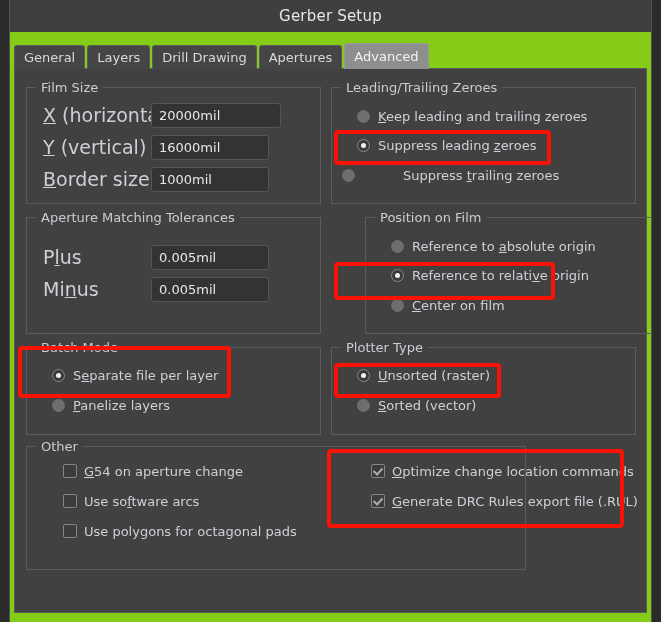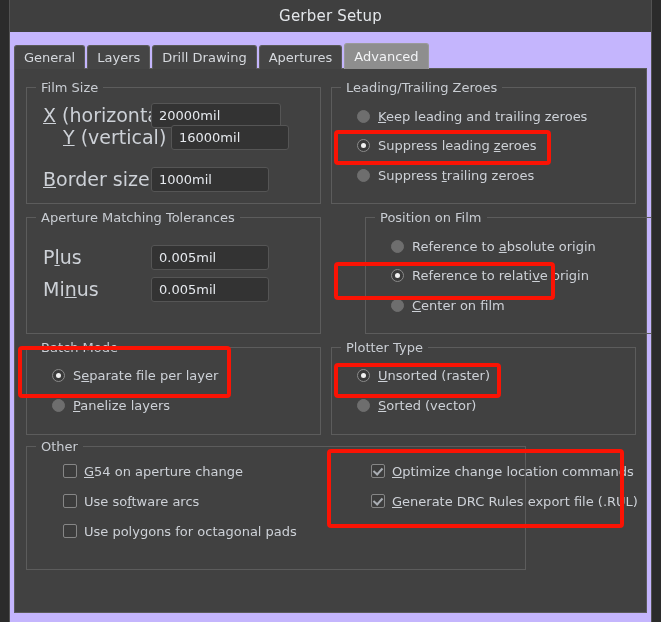--- a/index.html
+++ b/index.html
@@ -14,21 +14,21 @@
     font-family: "DejaVu Sans", "Liberation Sans", sans-serif;
     color: #cfd3da;
     position: relative;
   }
 
   
   #dialog {
     position: absolute;
     left: 0; top: 0;
     width: 661px; height: 622px;
-    background: #c4b5fd;
+    background: #84cc16;
     box-sizing: border-box;
   }
   #titlebar {
     height: 32px;
     background: #3f3f3f;
     display: flex;
     align-items: center;
     justify-content: center;
   }
   #title-text {
@@ -227,21 +227,21 @@
   <div id="tabpage">
 
     <div class="group" style="left:11px; top:18px; width:295px; height:117px;">
       <span class="group-title">Film Size</span>
 
       <div class="fieldrow" style="left:16px; top:14px;">
         <span class="fieldlabel" style="width:108px;"><span class="acc">X</span><span> (horizontal)</span></span>
         <input class="txtinput" style="width: 130px;" type="text" value="20000mil">
       </div>
 
-      <div class="fieldrow" style="left:16px; top:36px;margin-left:20px;">
+      <div class="fieldrow" style="left:16px; top:46px;">
         <span class="fieldlabel" style="width:108px;"><span class="acc">Y</span><span> (vertical)</span></span>
         <input class="txtinput" style="width: 118px;" type="text" value="16000mil">
       </div>
 
       <div class="fieldrow" style="left:16px; top:78px;">
         <span class="fieldlabel" style="width:108px;"><span class="acc">B</span><span>order size</span></span>
         <input class="txtinput" style="width: 118px;" type="text" value="1000mil">
       </div>
     </div>
 
@@ -279,21 +279,21 @@
       <div class="optrow" style="left:25px; top:18px;">
         <span class="radio"></span>
         <span class="optlabel"><span></span><span class="acc">K</span><span>eep leading and trailing zeroes</span></span>
       </div>
 
       <div class="optrow" style="left:25px; top:47px;">
         <span class="radio on"></span>
         <span class="optlabel"><span>Suppress leading </span><span class="acc">z</span><span>eroes</span></span>
       </div>
 
-      <div class="optrow" style="left:25px; top:77px;">
+      <div class="optrow" style="left:10px; top:77px;gap:40px;">
         <span class="radio"></span>
         <span class="optlabel"><span>Suppress </span><span class="acc">t</span><span>railing zeroes</span></span>
       </div>
     </div>
 
     <div class="group" style="left:316px; top:148px; width:305px; height:117px;margin-left:34px;">
       <span class="group-title">Position on Film</span>
 
       <div class="optrow" style="left:25px; top:18px;">
         <span class="radio"></span>

